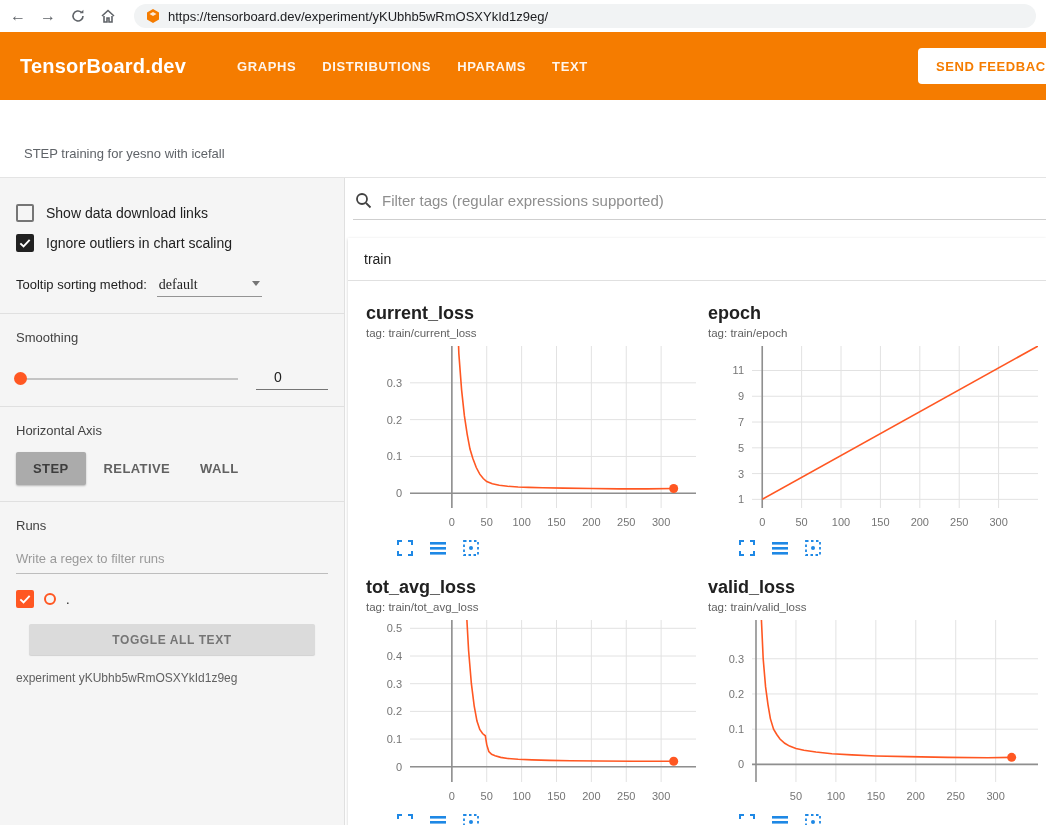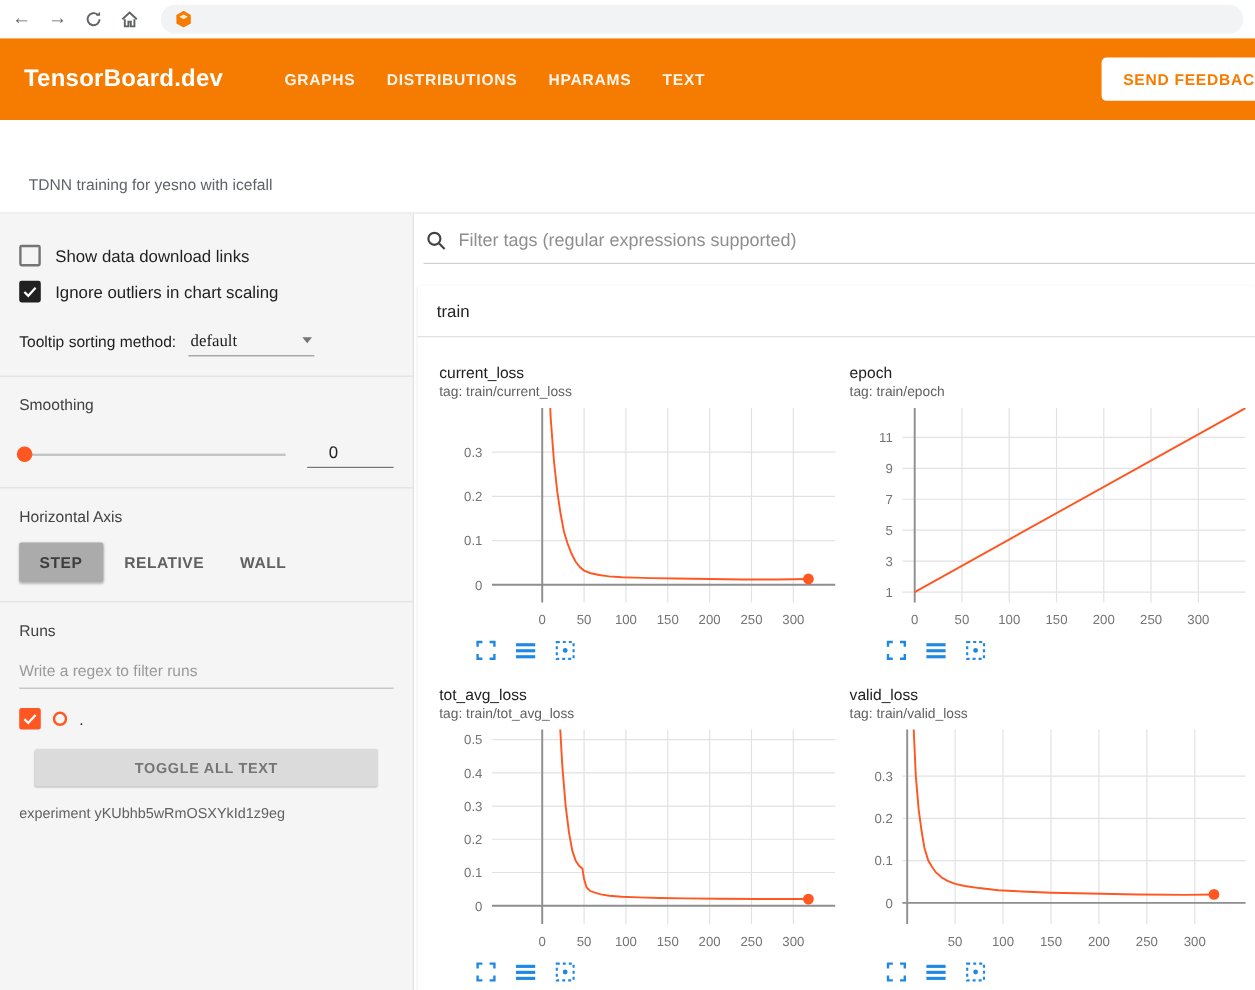--- a/index.html
+++ b/index.html
@@ -89,21 +89,21 @@
   .filter-row { display:flex; align-items:center; gap:10px; margin-left:8px; padding:4px 0 10px 2px;
     border-bottom:1px solid #cfcfcf; }
   .filter-input { border:none; outline:none; flex:1; font-size:15px; color:#424242; background:transparent;
     font-family:"Liberation Sans",sans-serif; }
   .filter-input::placeholder { color:#8e8e8e; }
 
   .train-card { margin:18px 0 0 3px; background:#fff; box-shadow:0 1px 3px rgba(0,0,0,0.2); }
   .card-header { padding:13px 16px; font-size:14px; color:#212121; border-bottom:1px solid #e0e0e0; cursor:pointer; }
   .charts-grid { display:flex; flex-wrap:wrap; padding:22px 0 0 18px; column-gap:6px; }
   .chart-block { width:336px; margin-bottom:2px; }
-  .chart-title { font-size:13px; color:#212121; }
+  .chart-title { font-size:18px; color:#212121;font-weight:bold; }
   .chart-tag { font-size:11.5px; color:#616161; margin:3px 0 3px 0; }
   svg.chart { width:336px; height:192px; display:block; }
   svg.chart text { font-family:"Liberation Sans",sans-serif; }
   .chart-actions { display:flex; gap:15px; margin:5px 0 18px 30px; }
   .action-icon { width:18px; height:18px; cursor:pointer; display:block; }
 </style>
 </head>
 <body>
 
 <div class="browser-bar">
@@ -115,36 +115,37 @@
   </svg>
   <svg class="chrome-icon" viewBox="0 0 16 16">
     <path d="M2 8 8 2.5 14 8" fill="none" stroke="#5f6368" stroke-width="1.6"></path>
     <path d="M4 8v6h3v-4h2v4h3V8" fill="none" stroke="#5f6368" stroke-width="1.6"></path>
   </svg>
   <div class="address-bar">
     <svg width="14" height="14" viewBox="0 0 14 14">
       <polygon points="7,0 13,3.5 13,10.5 7,14 1,10.5 1,3.5" fill="#f57c00"></polygon>
       <polygon points="7,3 10.5,5 7,7 3.5,5" fill="#fff" opacity="0.85"></polygon>
     </svg>
+    <span class="url-text">https://tensorboard.dev/experiment/yKUbhb5wRmOSXYkId1z9eg/</span>
   </div>
 </div>
 
 <header class="tb-header">
   <div class="logo">TensorBoard.dev</div>
   <nav class="main-nav">
     <div class="tab">GRAPHS</div>
     <div class="tab">DISTRIBUTIONS</div>
     <div class="tab">HPARAMS</div>
     <div class="tab">TEXT</div>
   </nav>
   <button class="feedback-btn">SEND FEEDBACK</button>
 </header>
 
 <div class="subheader">
-  <div class="experiment-title">TDNN training for yesno with icefall</div>
+  <div class="experiment-title">STEP training for yesno with icefall</div>
 </div>
 
 <div class="content">
 
   <aside class="sidebar">
 
     <div class="cb-row">
       <div class="checkbox">
         
       </div>

